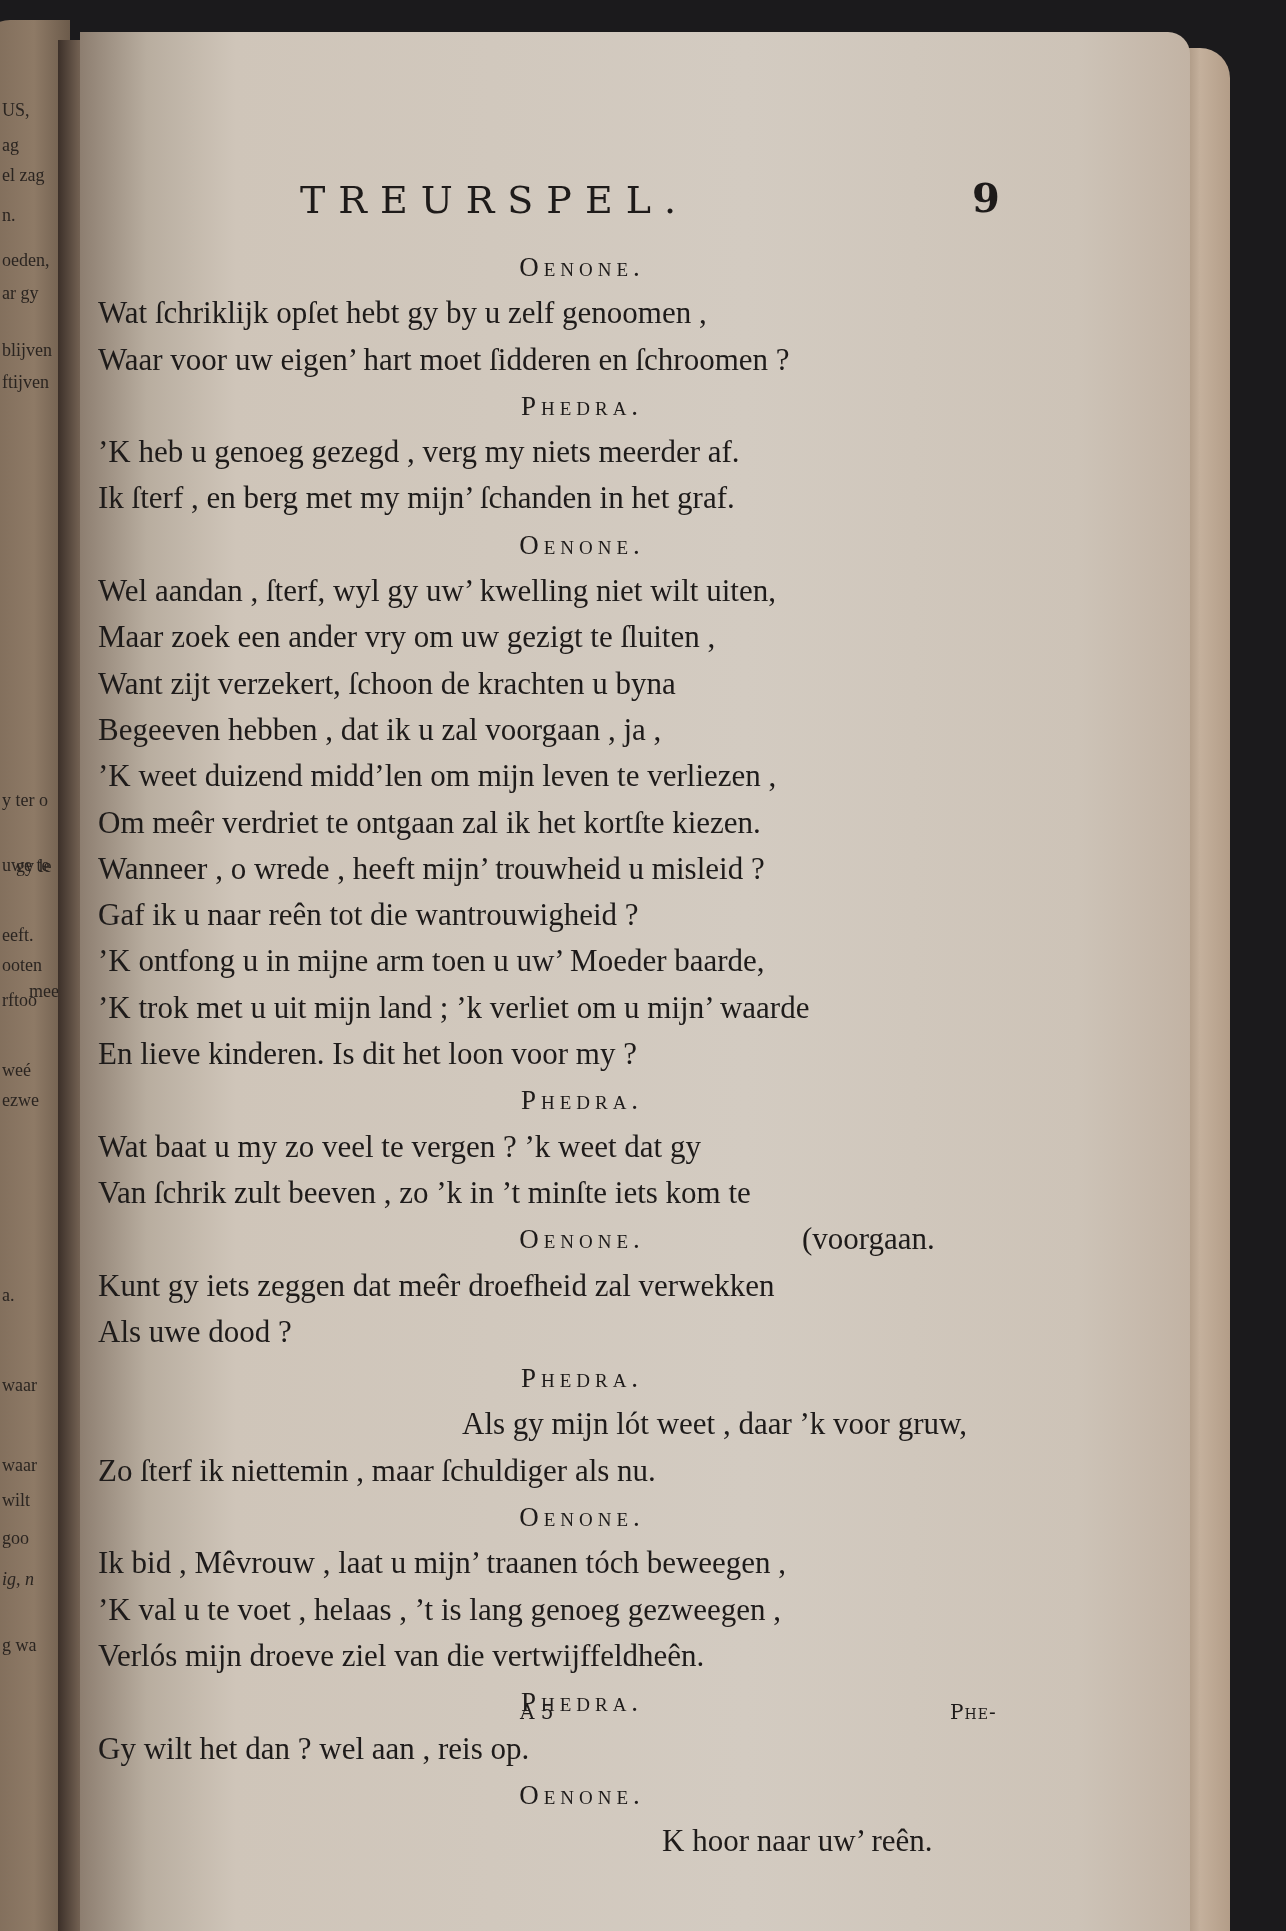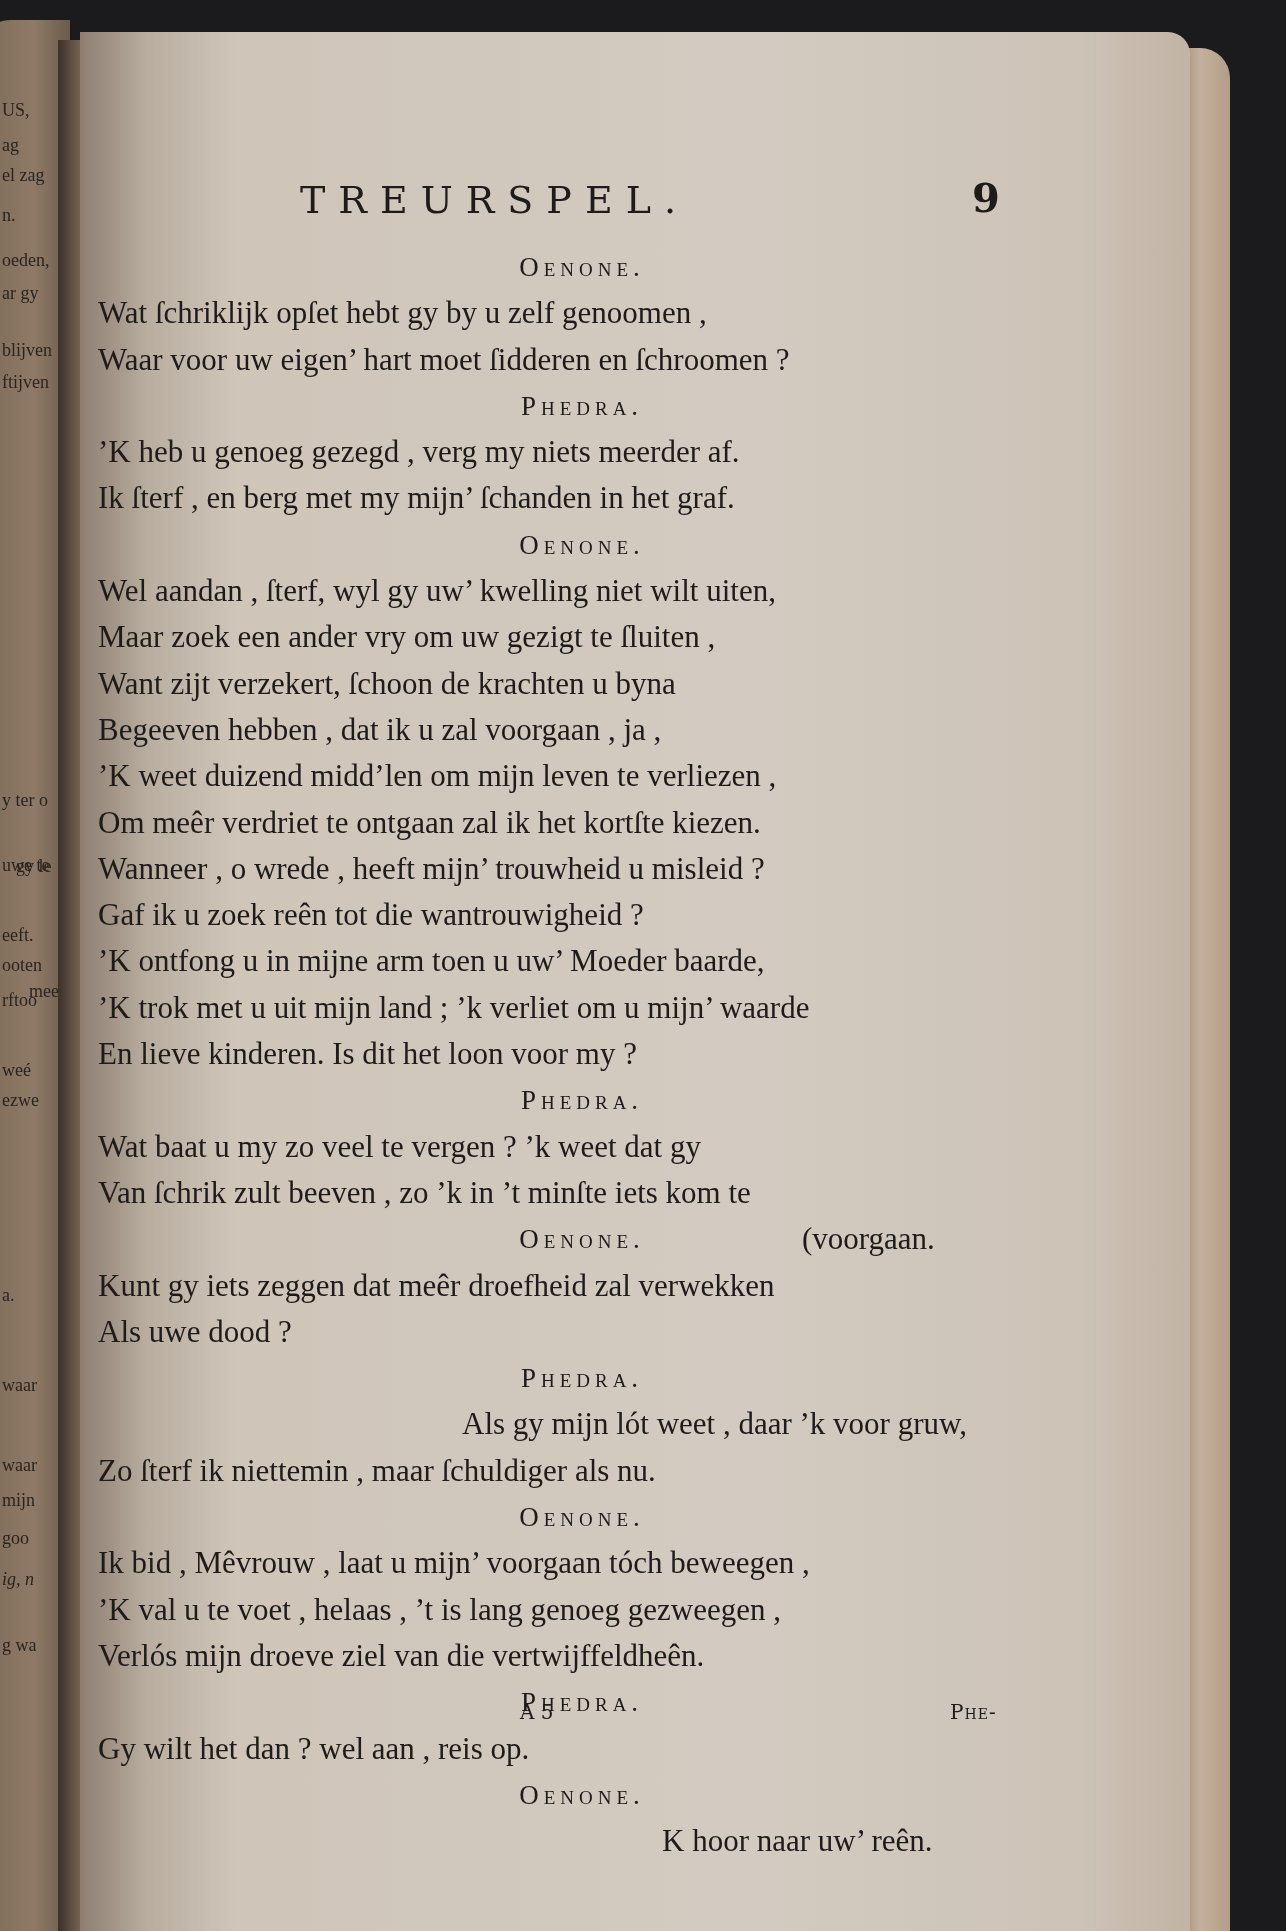--- a/index.html
+++ b/index.html
@@ -83,21 +83,21 @@
     <span class="frag" style="top: 836px; margin-left: 14px;">gy le</span>
     <span class="frag" style="top: 905px;">eeft.</span>
     <span class="frag" style="top: 935px;">ooten</span>
     <span class="frag" style="top: 970px;">rftoo</span>
     <span class="frag" style="top: 961px; margin-left: 27px;">meer</span>
     <span class="frag" style="top: 1040px;">weé</span>
     <span class="frag" style="top: 1070px;">ezwe</span>
     <span class="frag" style="top: 1265px;">a.</span>
     <span class="frag" style="top: 1355px;">waar</span>
     <span class="frag" style="top: 1435px;">waar</span>
-    <span class="frag" style="top: 1470px;">mijn</span>
+    <span class="frag" style="top: 1470px;">wilt</span>
     <span class="frag" style="top: 1508px;">goo</span>
     <span class="frag" style="top: 1549px; font-style: italic;">ig, n</span>
     <span class="frag" style="top: 1615px;">g wa</span>
   </div>
 <div class="gutter"></div>
 <div class="page-edge"></div>
 <div class="page"></div>
 
 <div class="content">
   <div class="running-head">TREURSPEL.</div>
@@ -111,35 +111,35 @@
       <div class="line verse">’K heb u genoeg gezegd ,  verg my niets meerder af.</div>
       <div class="line verse">Ik ſterf ,  en berg met my mijn’ ſchanden in het graf.</div>
       <div class="line speaker"><span>Oenone.</span></div>
       <div class="line verse">Wel aandan , ſterf, wyl gy uw’ kwelling niet wilt uiten,</div>
       <div class="line verse">Maar zoek een ander vry om uw gezigt te ſluiten ,</div>
       <div class="line verse">Want zijt verzekert,  ſchoon de krachten u byna</div>
       <div class="line verse">Begeeven hebben ,  dat ik u zal voorgaan ,  ja ,</div>
       <div class="line verse">’K weet duizend midd’len om mijn leven te verliezen ,</div>
       <div class="line verse">Om meêr verdriet te ontgaan zal ik het kortſte kiezen.</div>
       <div class="line verse">Wanneer ,  o wrede ,  heeft mijn’ trouwheid u misleid ?</div>
-      <div class="line verse">Gaf ik u zoek reên tot die wantrouwigheid ?</div>
+      <div class="line verse">Gaf ik u naar reên tot die wantrouwigheid ?</div>
       <div class="line verse">’K ontfong u in mijne arm toen u uw’ Moeder baarde,</div>
       <div class="line verse">’K trok met u uit mijn land ;  ’k verliet om u mijn’ waarde</div>
       <div class="line verse">En lieve kinderen.  Is dit het loon voor my ?</div>
       <div class="line speaker"><span>Phedra.</span></div>
       <div class="line verse">Wat baat u my zo veel te vergen ?  ’k weet dat gy</div>
       <div class="line verse">Van ſchrik zult  beeven ,  zo ’k in ’t minſte  iets kom te</div>
       <div class="line speaker speaker-with-runover"><span>Oenone.</span><span class="runover">(voorgaan.</span></div>
       <div class="line verse">Kunt gy iets zeggen dat meêr droefheid zal verwekken</div>
       <div class="line verse">Als uwe dood ?</div>
       <div class="line speaker"><span>Phedra.</span></div>
       <div class="line verse indent">Als gy mijn lót weet ,  daar ’k voor gruw,</div>
       <div class="line verse">Zo ſterf ik niettemin ,   maar ſchuldiger als nu.</div>
       <div class="line speaker"><span>Oenone.</span></div>
-      <div class="line verse">Ik bid ,  Mêvrouw ,   laat u mijn’ voorgaan tóch beweegen ,</div>
+      <div class="line verse">Ik bid ,  Mêvrouw ,   laat u mijn’ traanen tóch beweegen ,</div>
       <div class="line verse">’K val u te voet ,   helaas ,  ’t is lang genoeg gezweegen ,</div>
       <div class="line verse">Verlós mijn droeve ziel van die vertwijffeldheên.</div>
       <div class="line speaker"><span>Phedra.</span></div>
       <div class="line verse">Gy wilt het dan ?  wel aan ,  reis op.</div>
       <div class="line speaker"><span>Oenone.</span></div>
       <div class="line verse far-indent">K hoor naar uw’ reên.</div>
     </div>
 
   <div class="footer">
     <span class="signature">A 5</span>

